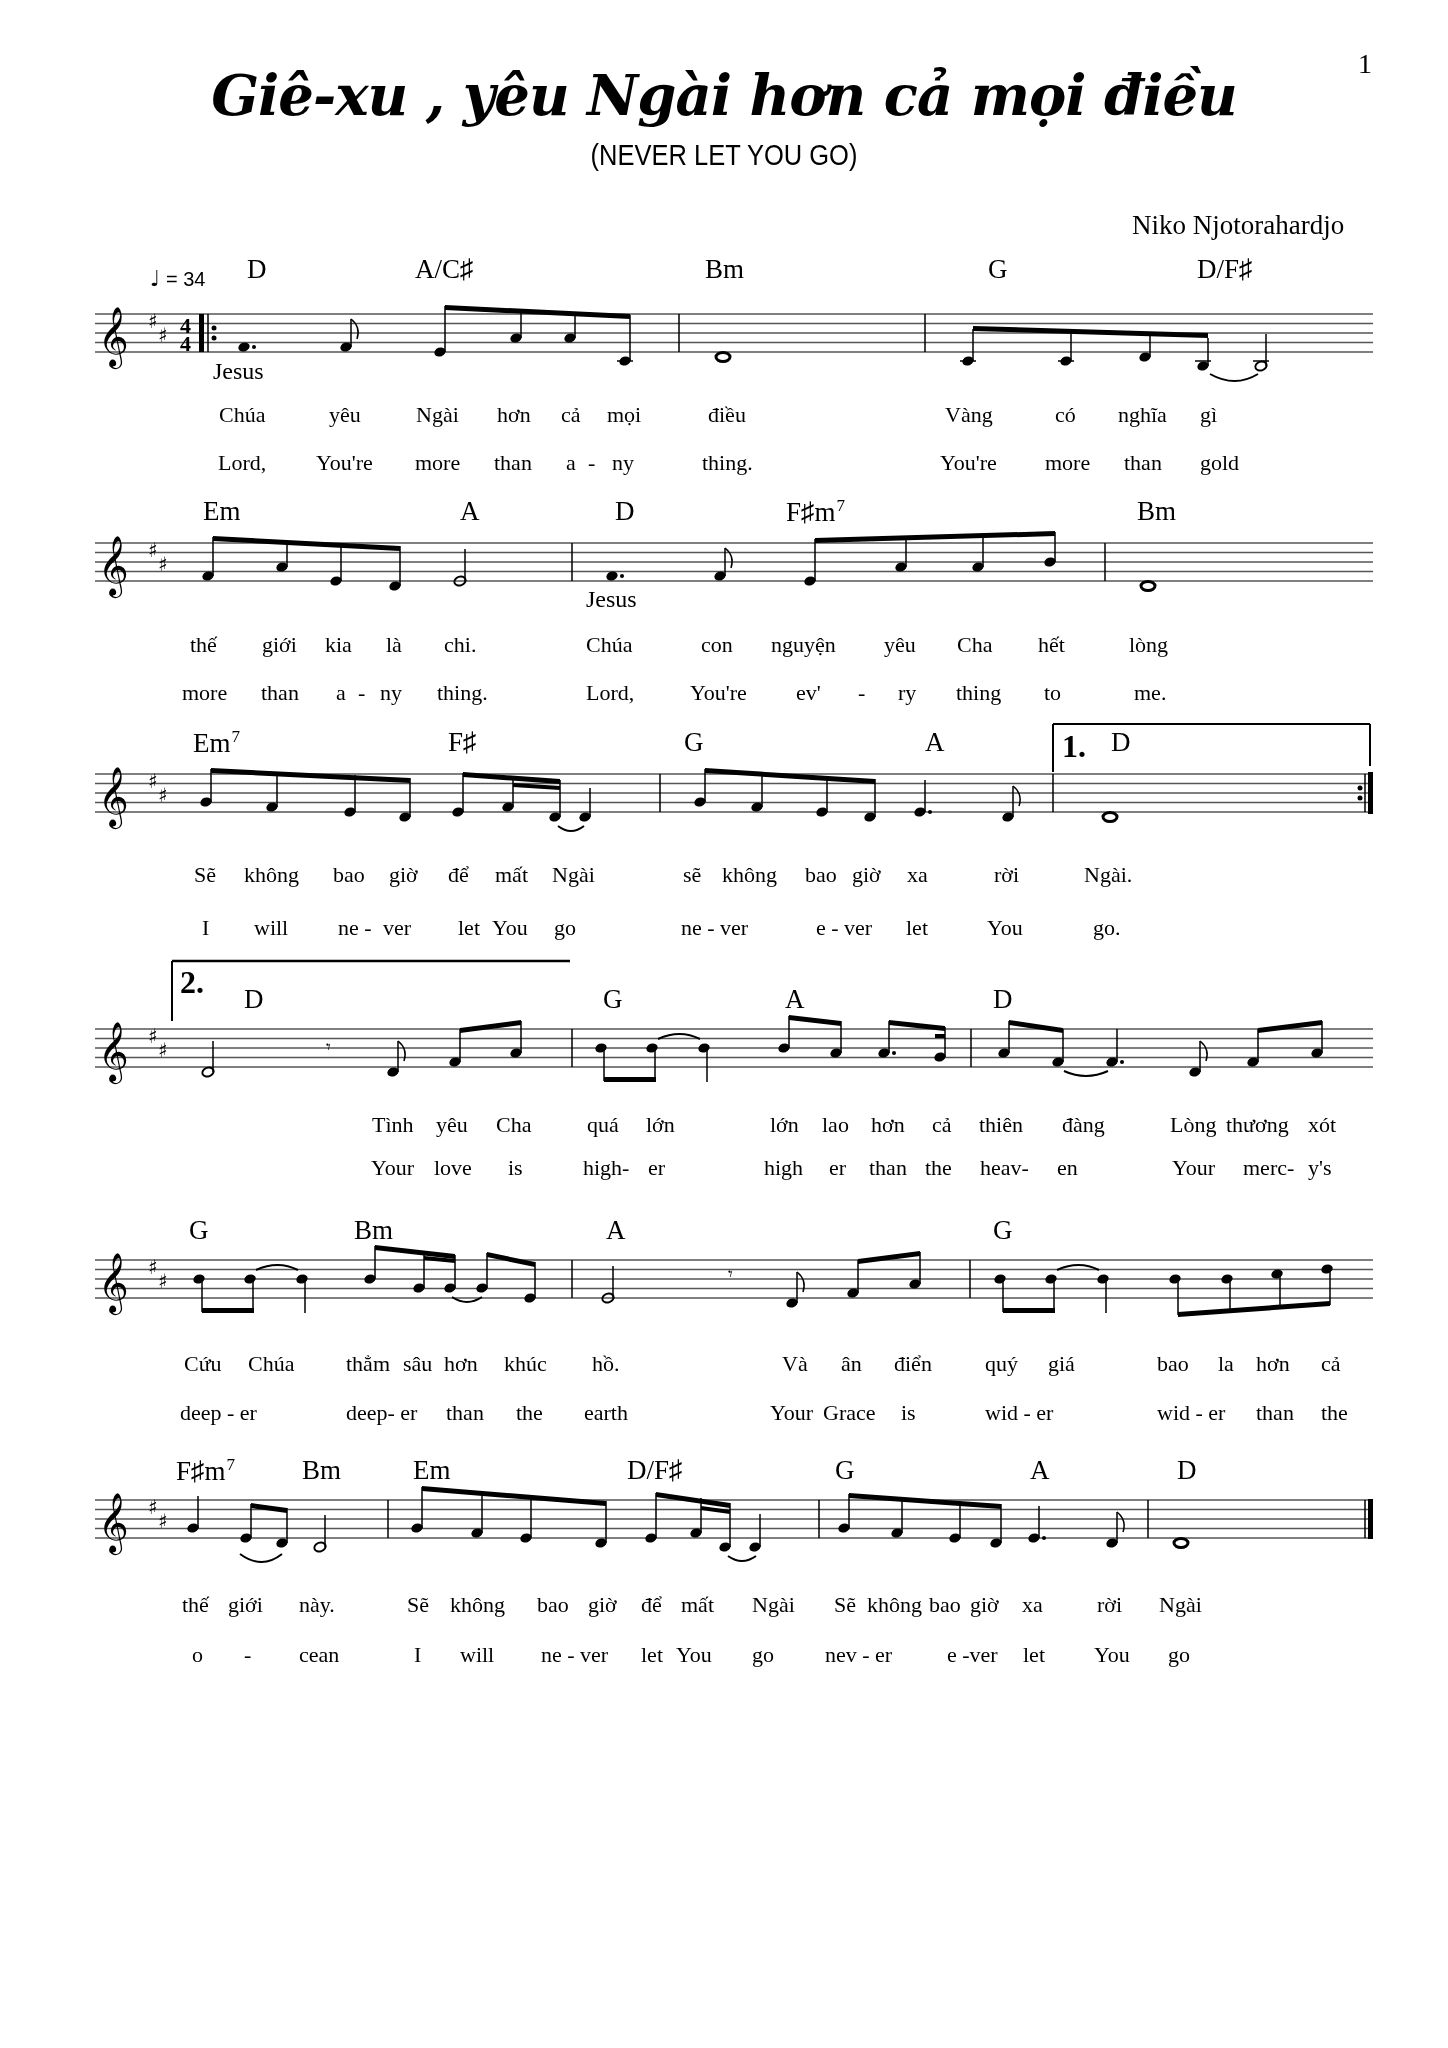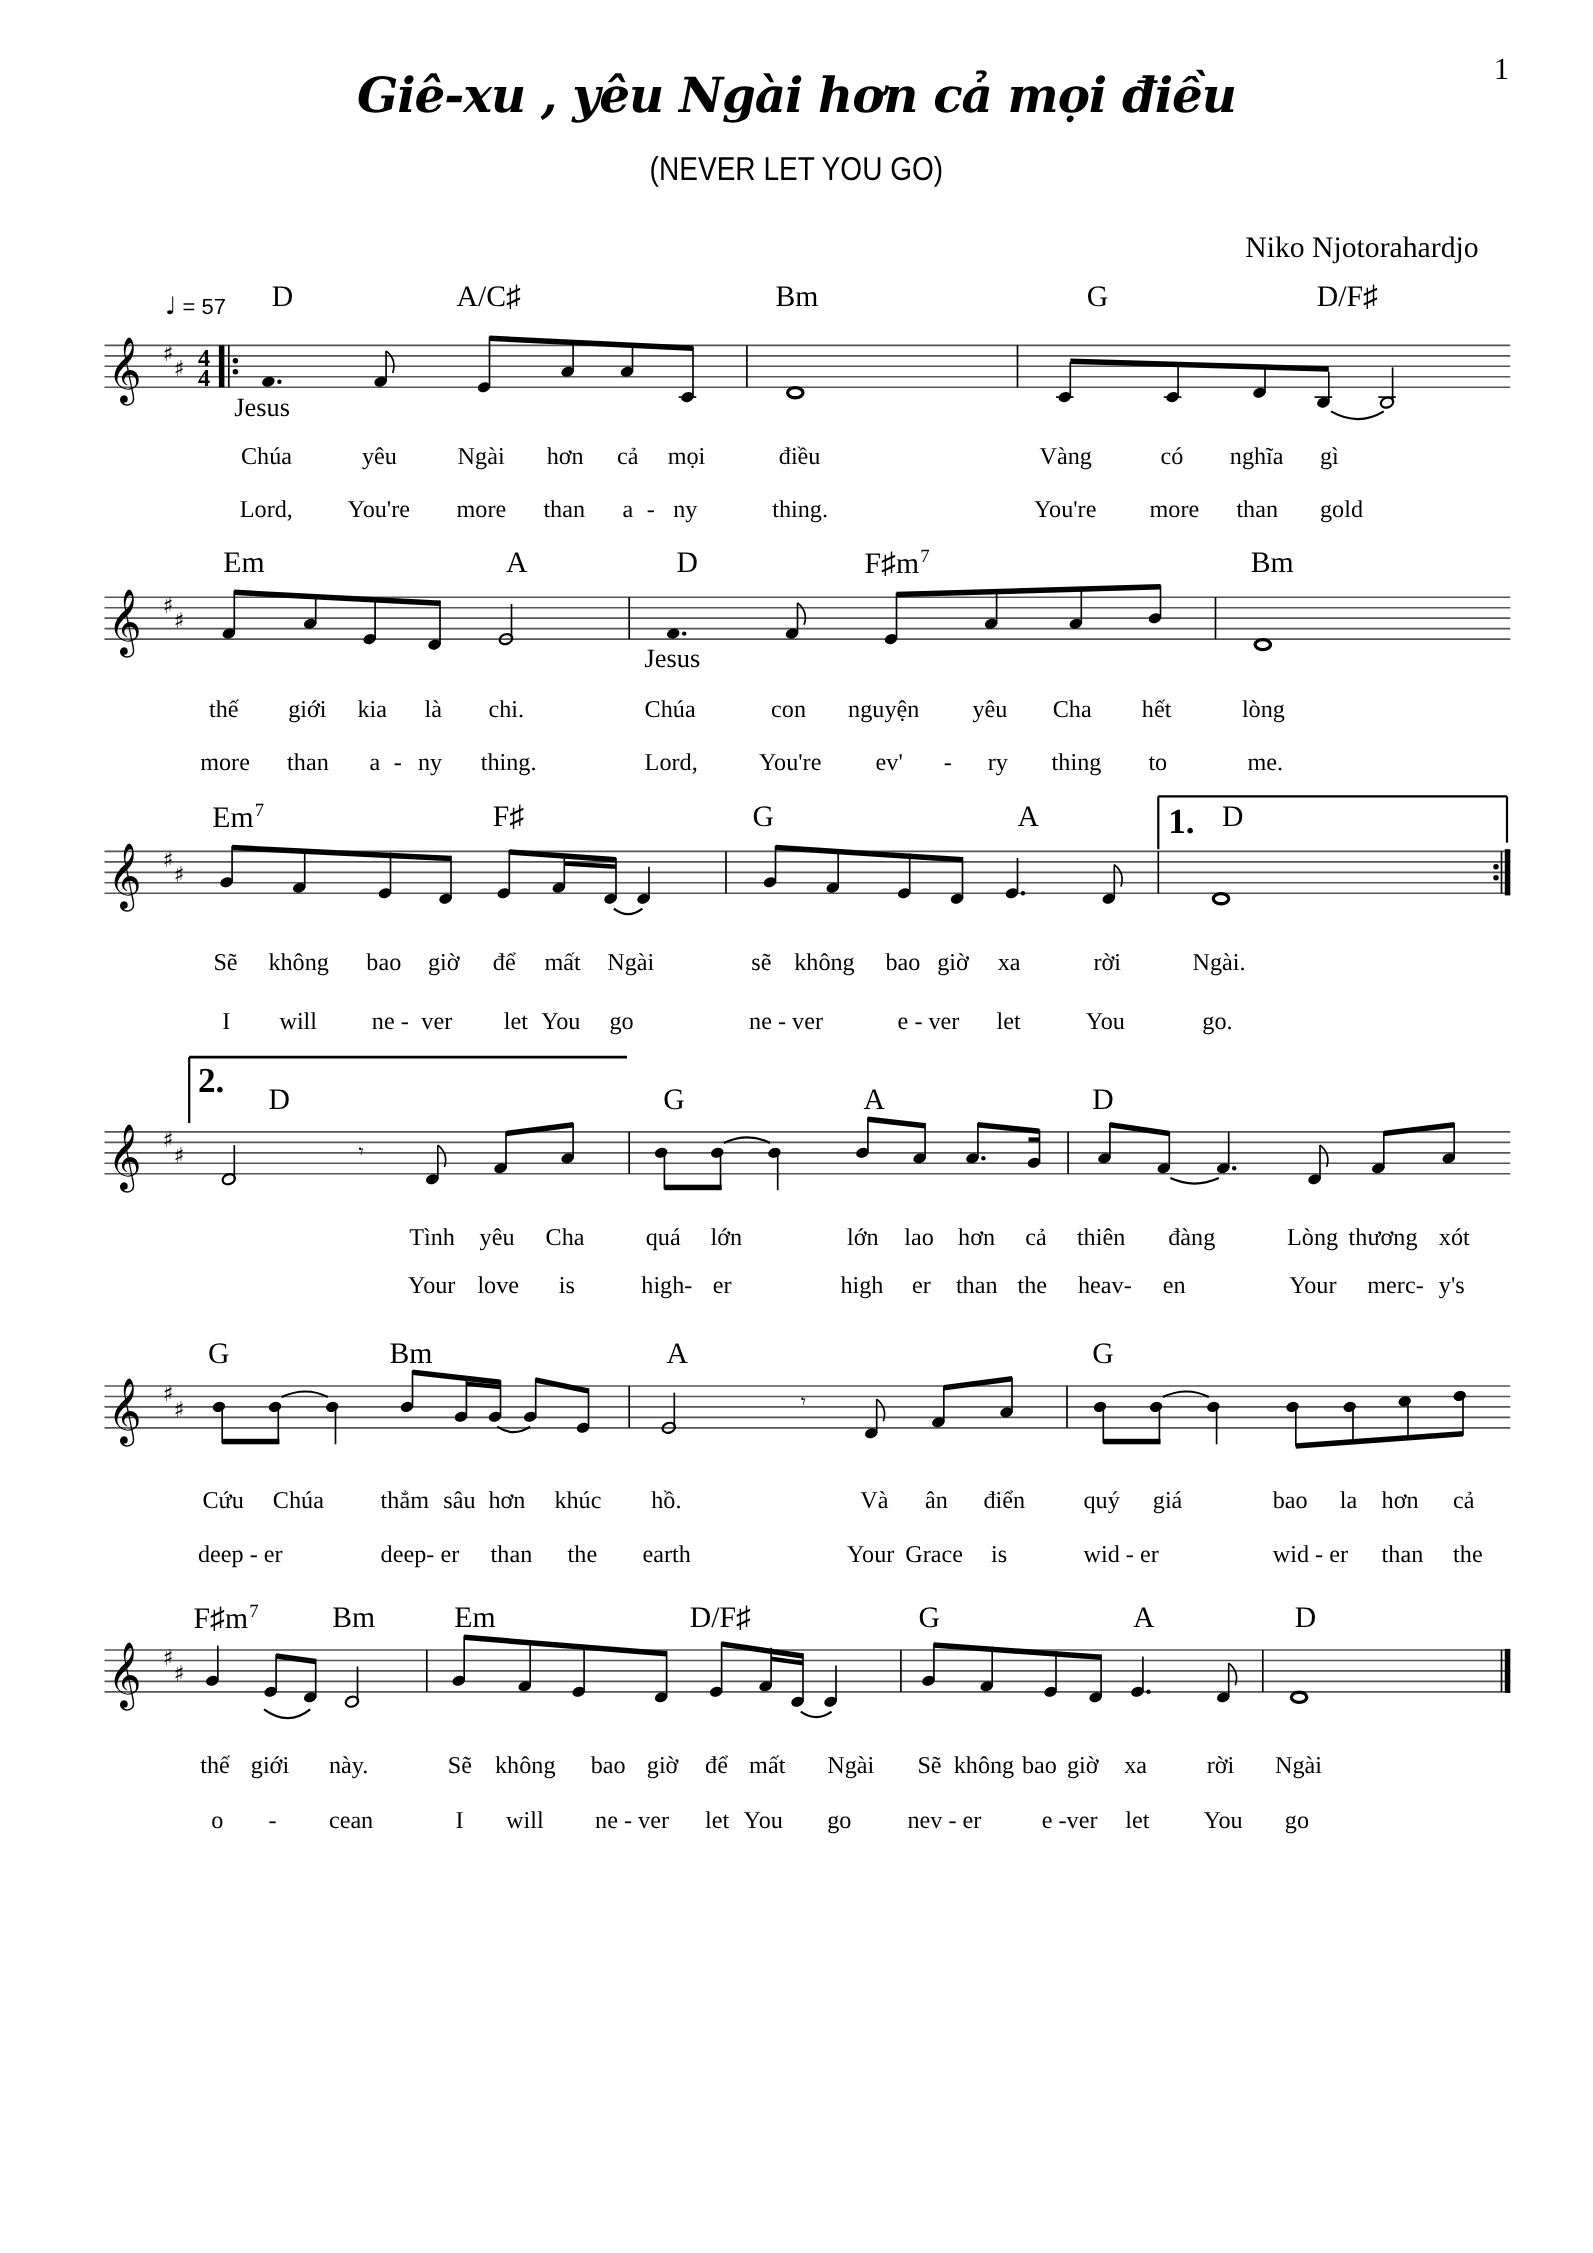--- a/index.html
+++ b/index.html
@@ -1,18 +1,18 @@
 <!DOCTYPE html>
 <html><head>
 <meta charset="utf-8">
 <style>
   html,body{margin:0;padding:0;background:#ffffff;}
   #page{position:relative;width:1448px;height:2048px;background:#ffffff;overflow:hidden;font-family:"Liberation Serif","DejaVu Serif",serif;color:#000;}
   .abs{position:absolute;white-space:nowrap;}
-  .title{left:0;width:1448px;text-align:center;top:62px;font-family:"DejaVu Serif",serif;font-style:italic;font-weight:bold;font-size:44px;letter-spacing:-1px;}
+  .title{left:0;width:1448px;text-align:center;top:62px;font-family:"DejaVu Serif",serif;font-style:italic;font-weight:bold;font-size:56px;letter-spacing:-1px;}
   .subtitle{left:0;width:1448px;text-align:center;top:138px;font-family:"Liberation Sans",sans-serif;font-size:30px;transform:scaleX(0.85);}
   .pagenum{left:1358px;top:48px;font-size:28px;}
   .composer{left:1132px;top:210px;font-size:27px;}
   .chord{font-size:27px;}
   .chord sup{font-size:17px;vertical-align:10px;margin-left:1px;}
   .lyr{font-size:22px;}
   .tempo{font-family:"Liberation Sans",sans-serif;font-size:20px;}
   .volta{font-size:32px;font-weight:bold;}
   .footer{left:0;width:1448px;text-align:center;font-family:"Liberation Sans",sans-serif;font-size:20px;}
   svg.staves{position:absolute;left:0;top:0;}
@@ -22,21 +22,21 @@
 
 <div id="page">
 
   <div class="abs pagenum">1</div>
   <div class="abs title">Giê-xu , yêu Ngài hơn cả mọi điều</div>
   <div class="abs subtitle">(NEVER LET YOU GO)</div>
   <div class="abs composer">Niko Njotorahardjo</div>
 
   <div class="abs tempo" style="left:150px;top:266px;">
     <span style="font-family:'DejaVu Sans',sans-serif;font-size:22px;">♩</span>
-    <span>= 57</span>
+    <span>= 34</span>
   </div>
 
   <svg class="staves" width="1448" height="2048">
     <defs>
       <g id="staff">
         <line x1="95" y1="0" x2="1373" y2="0" stroke="#555" stroke-width="1.5"></line>
         <line x1="95" y1="9.5" x2="1373" y2="9.5" stroke="#555" stroke-width="1.5"></line>
         <line x1="95" y1="19" x2="1373" y2="19" stroke="#555" stroke-width="1.5"></line>
         <line x1="95" y1="28.5" x2="1373" y2="28.5" stroke="#555" stroke-width="1.5"></line>
         <line x1="95" y1="38" x2="1373" y2="38" stroke="#555" stroke-width="1.5"></line>

